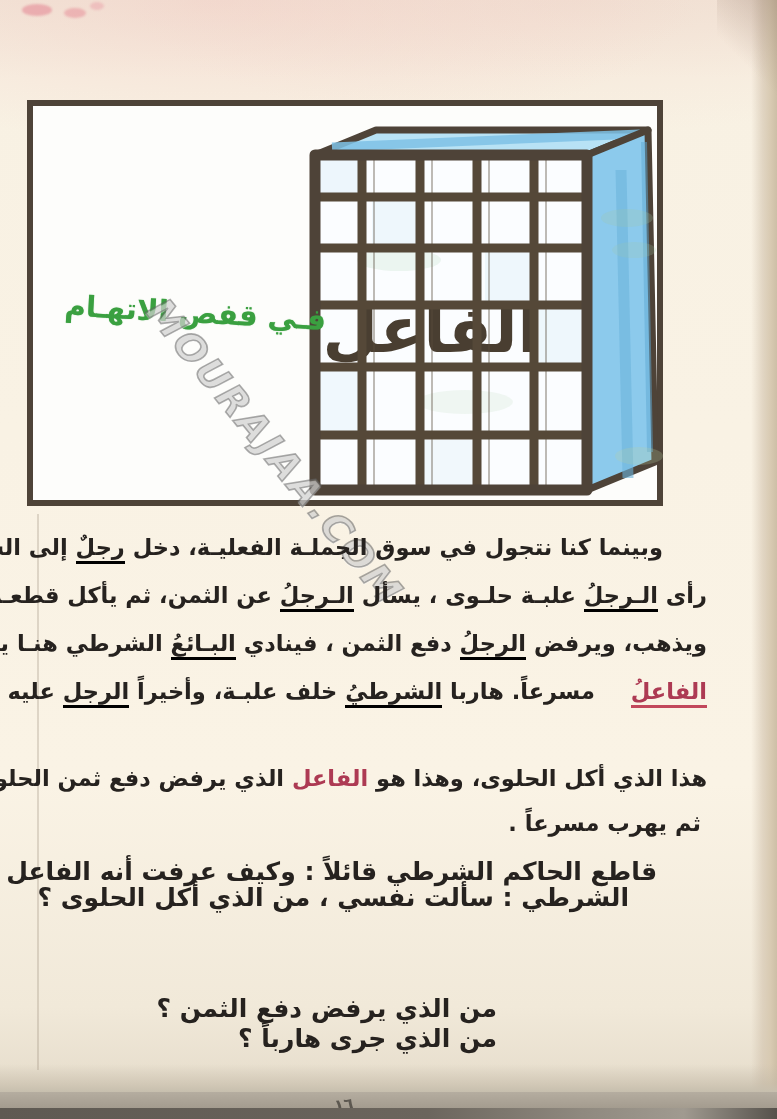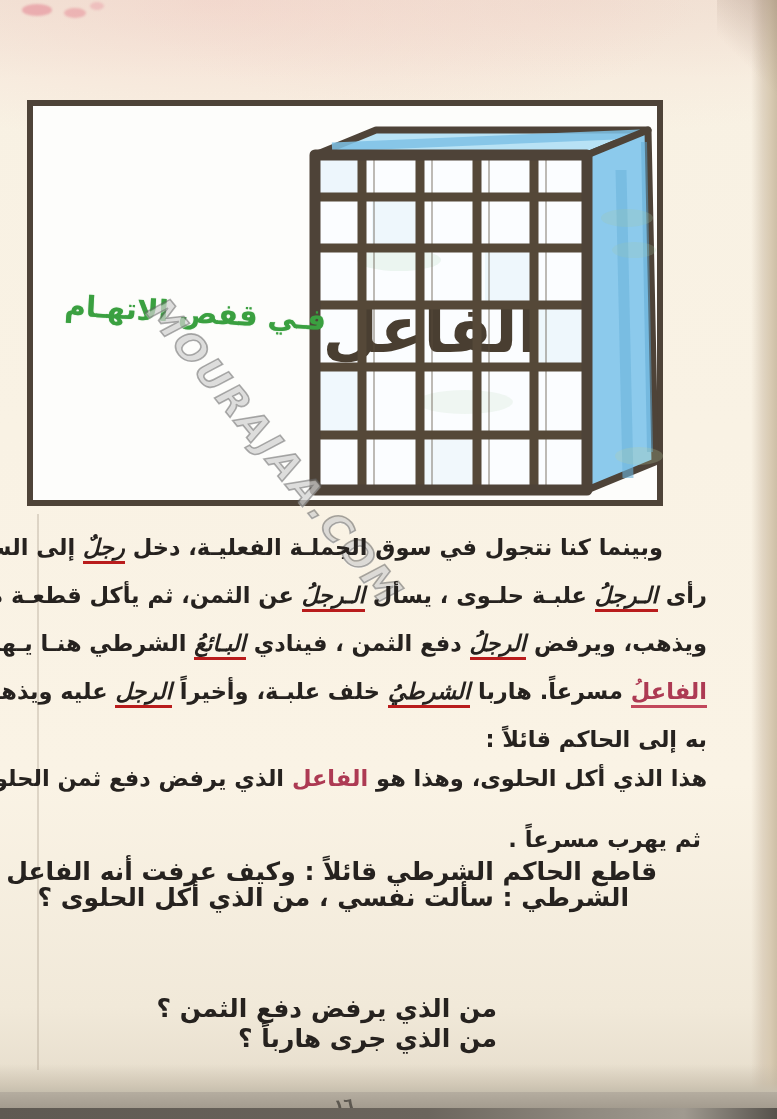--- a/index.html
+++ b/index.html
@@ -50,23 +50,23 @@
   .jline{
     direction:rtl;text-align:justify;text-align-last:justify;-moz-text-align-last:justify;
     height:48px;line-height:46px;font-size:22.5px;font-weight:bold;color:#26221f;
     white-space:nowrap;overflow:visible;
   }
   .jline.first{padding-right:44px;}
   .jline.lastline{text-align-last:right;}
   .dline{
     direction:rtl;white-space:nowrap;font-size:25px;font-weight:bold;color:#26221f;line-height:30px;
   }
-  .seg-underline{border-bottom:3px solid #b91c1c;padding-bottom:1px;font-style:italic;}
+  .seg-underline{border-bottom:3px solid #000000;padding-bottom:1px;}
   .seg-red{color:#ad3a53;}
-  .seg-red-underline{color:#ad3a53;border-bottom:3px solid #c2485c;padding-bottom:1px;}
+  .seg-red-underline{color:#ad3a53;border-bottom:3px solid #c2485c;padding-bottom:1px;margin-left:28px;}
 </style>
 </head>
 <body>
 
 <div class="abs tint-top"></div>
 <div class="abs mark" style="left:22px;top:4px;width:30px;height:12px;background:rgba(225,110,130,.45);"></div>
 <div class="abs mark" style="left:64px;top:8px;width:22px;height:10px;background:rgba(225,110,130,.38);"></div>
 <div class="abs mark" style="left:90px;top:2px;width:14px;height:8px;background:rgba(230,130,150,.32);"></div>
 <div class="abs right-edge"></div>
 <div class="abs corner-shade"></div>
@@ -121,26 +121,25 @@
 
 <div class="abs ill-title" style="color:#3aa040;" dir="rtl">فـي قفص الاتهـام</div>
 
 <div class="abs watermark">MOURAJAA.COM</div>
 
 <div class="abs story p-block" style="right:70px;top:524px;width:692px;">
   <div class="jline first" dir="rtl"><span>وبينما كنا نتجول في سوق الجملـة الفعليـة، دخل </span><span class="seg-underline">رجلٌ</span><span> إلى السـوق،</span></div>
   <div class="jline" dir="rtl"><span>رأى </span><span class="seg-underline">الـرجلُ</span><span> علبـة حلـوى ، يسأل </span><span class="seg-underline">الـرجلُ</span><span> عن الثمن، ثم يأكل قطعـة من</span></div>
   <div class="jline" dir="rtl"><span>ويذهب، ويرفض </span><span class="seg-underline">الرجلُ</span><span> دفع الثمن ، فينادي </span><span class="seg-underline">البـائعُ</span><span> الشرطي هنـا يـهرب</span></div>
   <div class="jline" dir="rtl"><span class="seg-red-underline">الفاعلُ</span><span> مسرعاً. هاربا </span><span class="seg-underline">الشرطيُ</span><span> خلف علبـة، وأخيراً </span><span class="seg-underline">الرجل</span><span> عليه ويذهب</span></div>
-  <div class="jline lastline" dir="rtl"><span>به إلى الحاكم قائلاً :</span></div>
 </div>
 
 <div class="abs story p-block" style="right:70px;top:757px;width:692px;">
   <div class="jline" style="height:45px;line-height:43px;" dir="rtl"><span>هذا الذي أكل الحلوى، وهذا هو </span><span class="seg-red">الفاعل</span><span> الذي يرفض دفع ثمن الحلوى</span></div>
-  <div class="jline lastline" style="height:45px;line-height:43px;padding-right:6px;margin-top:16px;" dir="rtl"><span>ثم يهرب مسرعاً .</span></div>
+  <div class="jline lastline" style="height:45px;line-height:43px;padding-right:6px;" dir="rtl"><span>ثم يهرب مسرعاً .</span></div>
 </div>
 
 <div class="abs dline" style="right:120px;top:857px;" dir="rtl">قاطع الحاكم الشرطي قائلاً : وكيف عرفت أنه الفاعل ؟</div>
 <div class="abs dline" style="right:148px;top:883px;" dir="rtl">الشرطي : سألت نفسي ،  من الذي أكل الحلوى ؟</div>
 <div class="abs dline" style="right:280px;top:994px;" dir="rtl">من الذي يرفض دفع الثمن ؟</div>
 <div class="abs dline" style="right:280px;top:1024px;" dir="rtl">من الذي جرى هارباً ؟</div>
 
 <div class="abs band1"></div>
 <div class="abs band2"></div>
 <div class="abs page-num">١٦</div>

